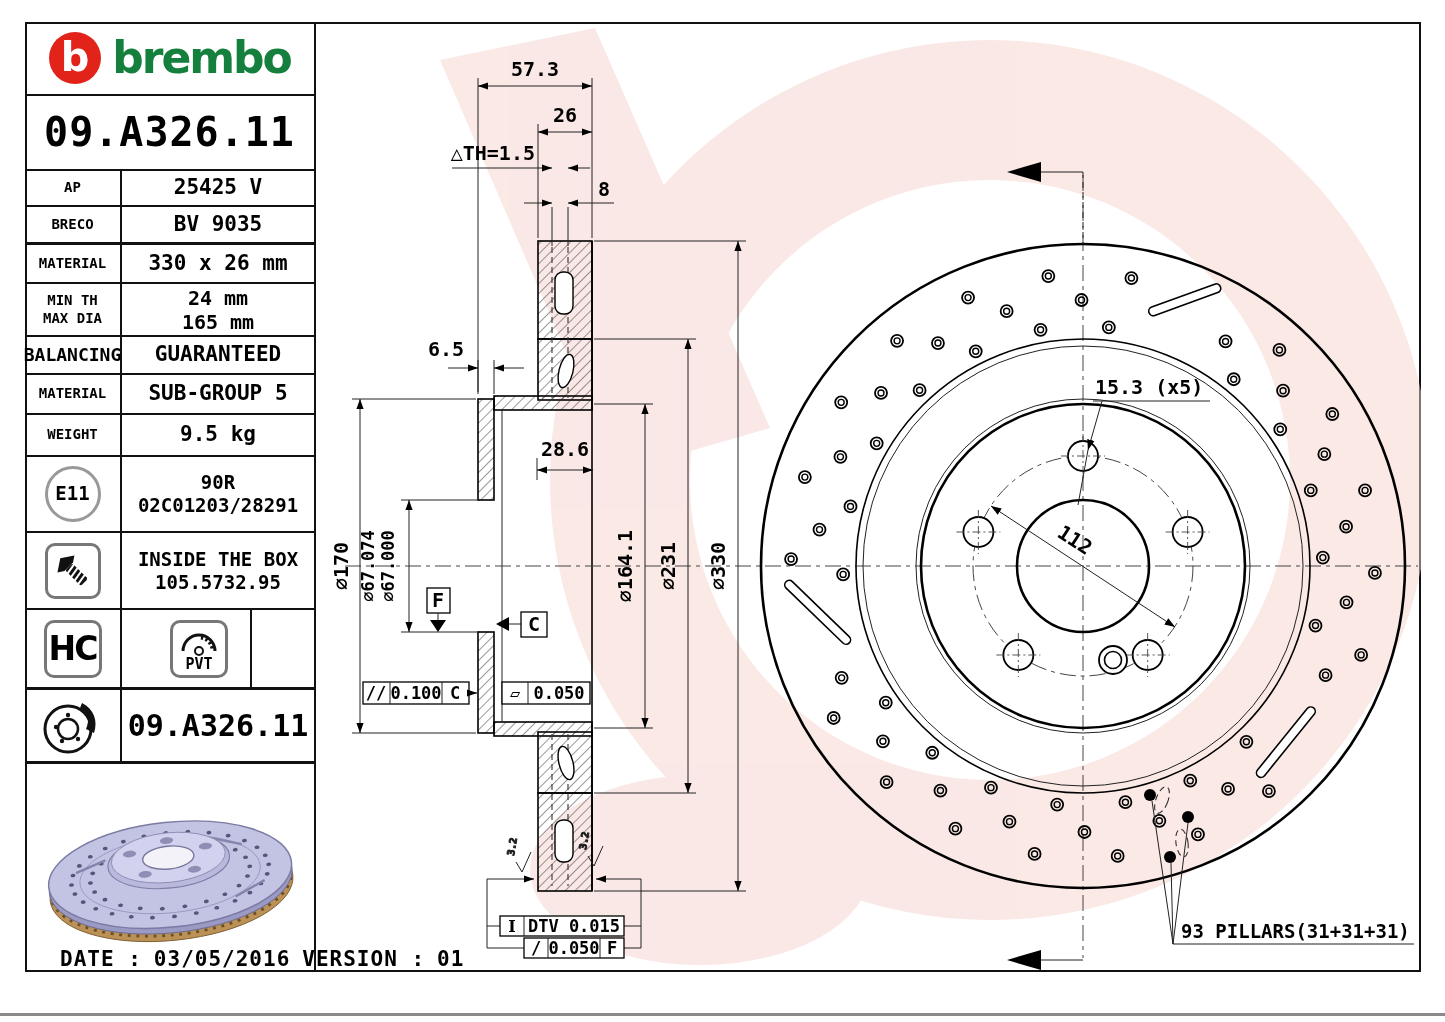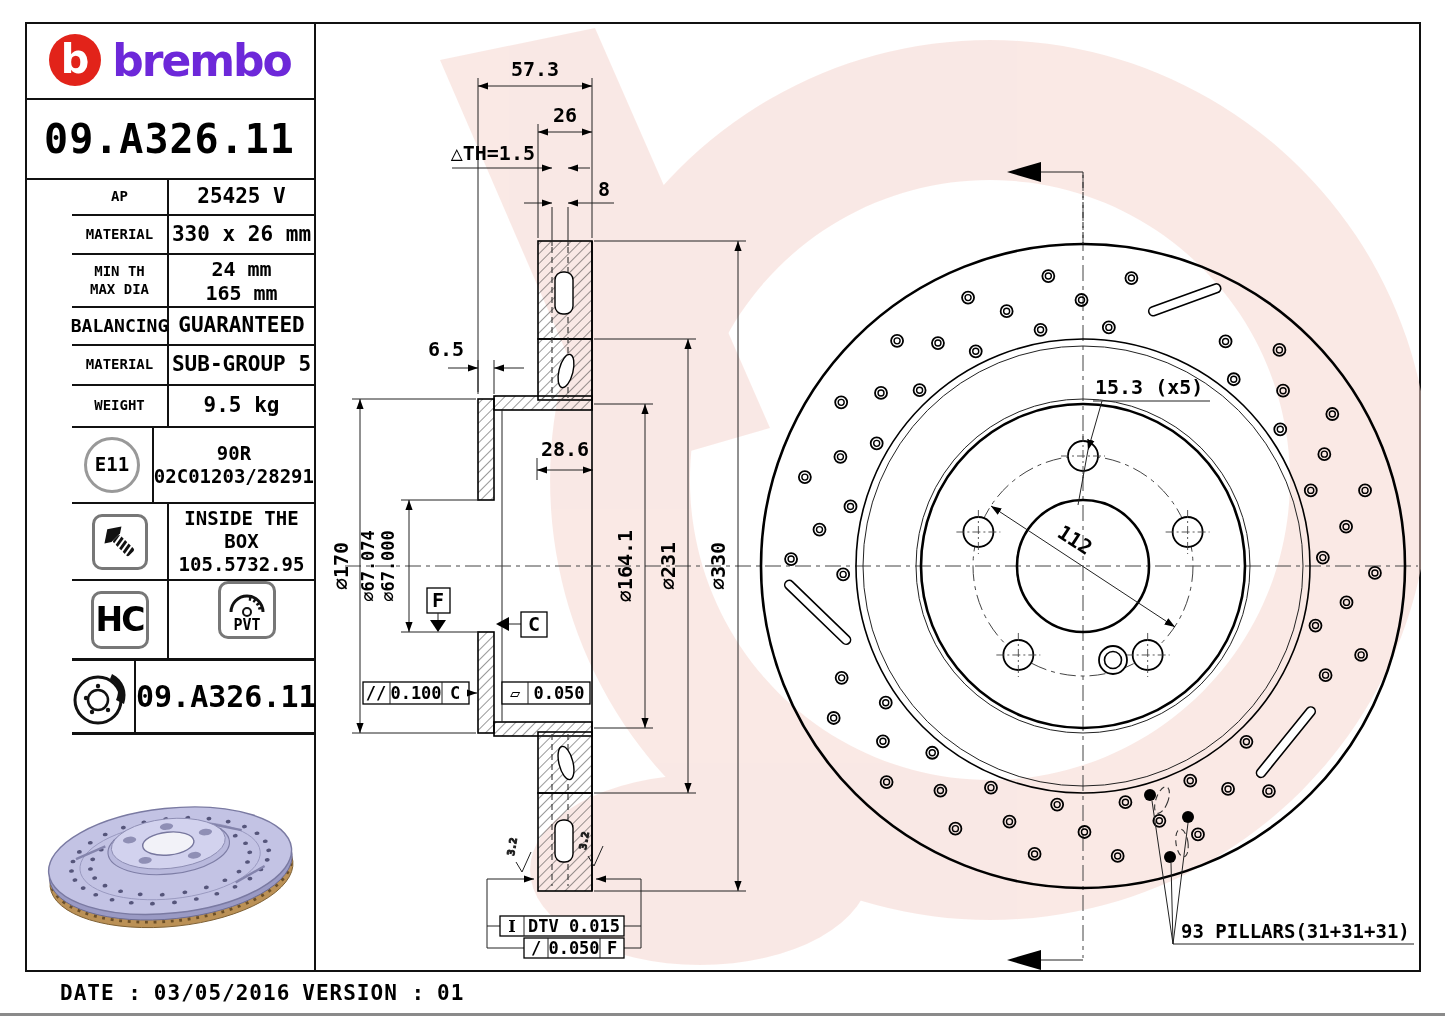--- a/index.html
+++ b/index.html
@@ -10,21 +10,21 @@
   }
   .frame {
     position:absolute; left:25px; top:22px; width:1396px; height:950px;
     border:2px solid #111;
   }
   
   .side-table {
     position:absolute; left:25px; top:22px; width:291px; height:950px;
     border-right:2px solid #111; display:flex; flex-direction:column; background:transparent;
   }
-  .trow { display:flex; border-bottom:2px solid #111; flex:0 0 auto;margin-left:47px; }
+  .trow { display:flex; border-bottom:2px solid #111; flex:0 0 auto; }
   .trow.thick { border-bottom:3px solid #111; }
   .cell-label {
     width:97px; border-right:2px solid #111; display:flex; flex-direction:column;
     align-items:center; justify-content:center; font-size:14px; font-weight:bold; line-height:1.25;
     text-align:center;
   }
   .cell-value {
     flex:1; display:flex; flex-direction:column; align-items:center; justify-content:center;
     font-size:21px; font-weight:bold; line-height:1.2; text-align:center;
   }
@@ -35,21 +35,21 @@
   .icon-box {
     border:3px solid #777; border-radius:10px; display:flex; align-items:center; justify-content:center;
   }
   .e11-badge {
     width:56px; height:56px; border:3px solid #999; border-radius:50%;
     display:flex; align-items:center; justify-content:center; font-size:19px; font-weight:bold;
   }
   .hc-box { width:58px; height:58px; font-size:33px; font-weight:bold; letter-spacing:-2px; font-family:"DejaVu Sans",sans-serif; }
   .img-row { flex:1 1 auto; display:flex; align-items:center; justify-content:center; border-bottom:0; }
   .footer-line {
-    position:absolute; left:60px; top:981px; font-size:21px; font-weight:bold; letter-spacing:1px;
+    position:absolute; left:60px; top:947px; font-size:21px; font-weight:bold; letter-spacing:1px;
     display:flex; gap:12px;
   }
   .bottom-edge { position:absolute; left:0; top:1013px; width:1445px; height:3px; background:#8a8a8a; }
   
   .drawing { position:absolute; left:315px; top:22px; }
   svg text { font-family:"DejaVu Sans Mono","DejaVu Sans",monospace; font-weight:bold; fill:#000; }
   .dimtxt { font-size:20px; }
   .dimtxt-s { font-size:17px; }
   .thin  { stroke:#222; stroke-width:1; fill:none; }
   .med   { stroke:#000; stroke-width:1.6; fill:none; }
@@ -67,28 +67,32 @@
 
   <div class="frame"></div>
 
   <div class="side-table">
 
     <div class="logo-row">
       <svg width="54" height="54" viewBox="0 0 54 54">
         <circle cx="27" cy="27" r="26" fill="#e2231a"></circle>
         <text x="27" y="40" text-anchor="middle" style="font-family:'DejaVu Sans',sans-serif;font-size:40px;font-weight:bold;fill:#fff">b</text>
       </svg>
-      <div class="brand-word" style="color:#6d28d9">brembo</div>
+      <div class="brand-word" style="color:#15803d">brembo</div>
     </div>
 
     <div class="pn-row">09.A326.11</div>
 
     <div class="trow" style="height:36px">
       <div class="cell-label">AP</div>
       <div class="cell-value">25425 V</div>
+    </div>
+    <div class="trow thick" style="height:38px">
+      <div class="cell-label">BRECO</div>
+      <div class="cell-value">BV 9035</div>
     </div>
     <div class="trow" style="height:39px">
       <div class="cell-label">MATERIAL</div>
       <div class="cell-value">330 x 26 mm</div>
     </div>
     <div class="trow" style="height:53px">
       <div class="cell-label">
         <span>MIN TH</span>
         <span>MAX DIA</span>
       </div>
@@ -140,21 +144,21 @@
       <div class="cell-value" style="font-size:19px">
         <span>INSIDE THE BOX</span>
         <span>105.5732.95</span>
       </div>
     </div>
 
     <div class="trow thick" style="height:80px">
       <div class="cell-label">
         <div class="icon-box hc-box">HC</div>
       </div>
-      <div class="cell-value" style="flex-direction:column; justify-content:flex-start; padding-left:10px; border-right:0">
+      <div class="cell-value" style="flex-direction:row; justify-content:flex-end; padding-left:10px; border-right:0">
         <div class="icon-box" style="width:58px;height:58px">
           <svg width="48" height="48" viewBox="0 0 48 48">
             <path d="M8,26 A16,16 0 0 1 40,26" fill="none" stroke="#111" stroke-width="3"></path>
             <path d="M26,12 A14,14 0 0 1 38,24" fill="none" stroke="#111" stroke-width="5" stroke-dasharray="2.5 2.5"></path>
             <circle cx="24" cy="26" r="4" fill="none" stroke="#111" stroke-width="2"></circle>
             <text x="24" y="44" text-anchor="middle" style="font-size:15px">PVT</text>
           </svg>
         </div>
         <div style="width:64px; align-self:stretch; border-left:2px solid #111; margin-left:22px"></div>
       </div>

